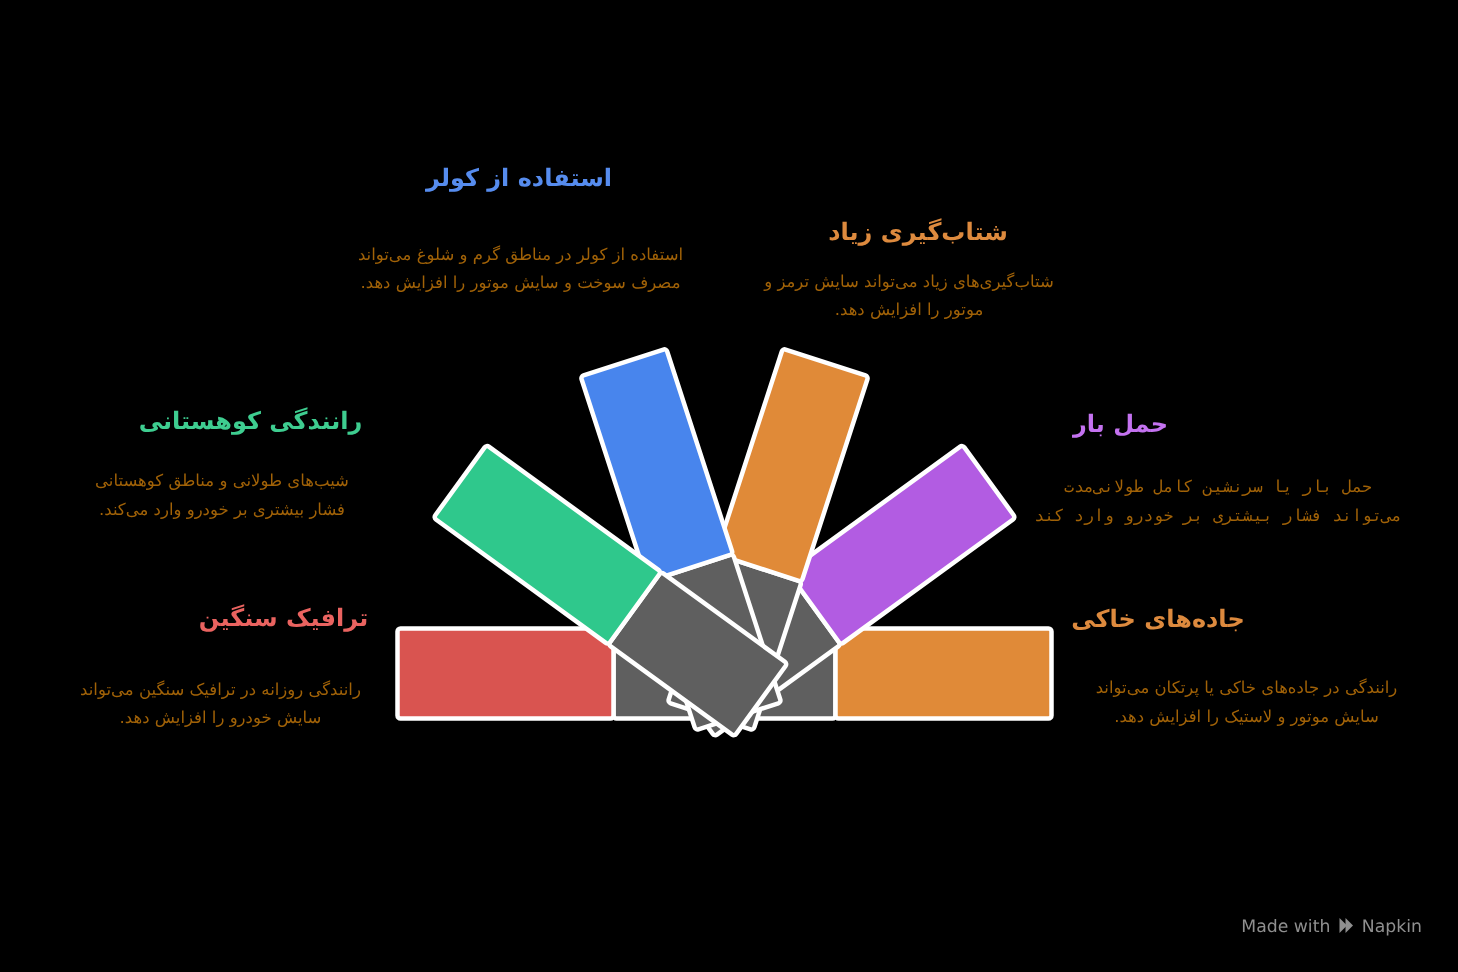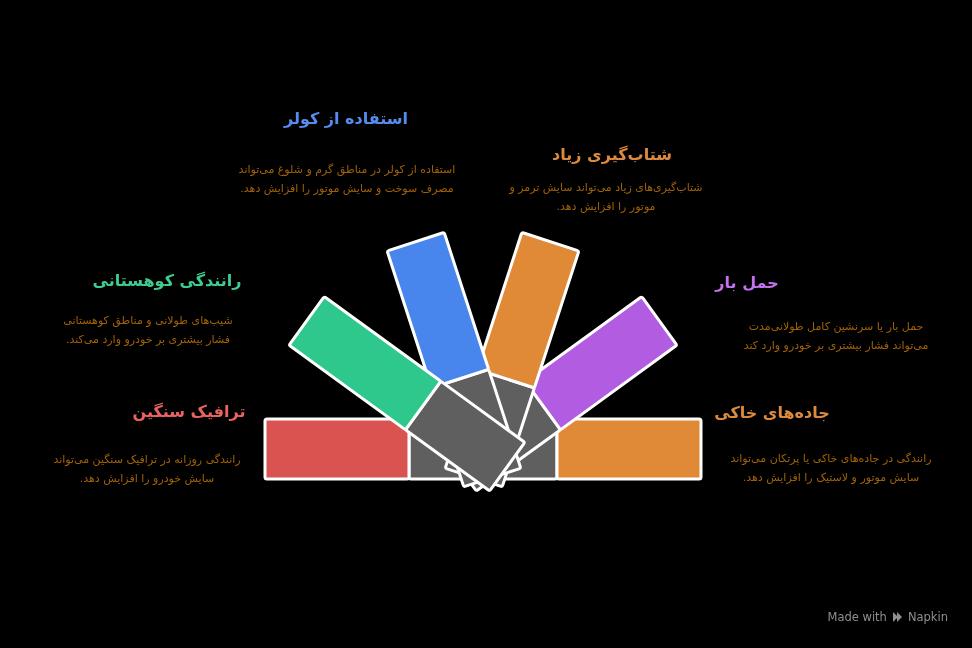--- a/index.html
+++ b/index.html
@@ -12,21 +12,21 @@
     white-space:nowrap;direction:rtl;}
   .sec-body{position:absolute;transform:translateX(-50%);font-size:11px;line-height:19px;
     text-align:center;white-space:nowrap;direction:rtl;color:#a16207;}
   #sec-cooler-h{left:346px;top:109px;}
   #sec-cooler-b{left:347px;top:160px;}
   #sec-accel-h{left:612px;top:145px;}
   #sec-accel-b{left:606px;top:178px;}
   #sec-mountain-h{left:167px;top:271px;}
   #sec-mountain-b{left:148px;top:311px;}
   #sec-load-h{left:747px;top:273px;}
-  #sec-load-b{left:836px;top:317px;}
+  #sec-load-b{left:812px;top:317px;font-family:Liberation Mono, monospace;}
   #sec-traffic-h{left:189px;top:402px;}
   #sec-traffic-b{left:147px;top:450px;}
   #sec-dirt-h{left:772px;top:403px;}
   #sec-dirt-b{left:831px;top:449px;}
   .watermark{position:absolute;right:24px;top:610px;display:flex;align-items:center;gap:5px;
     font-size:11.5px;}
   .watermark .brand{font-weight:500;}
 </style>
 </head>
 <body>

